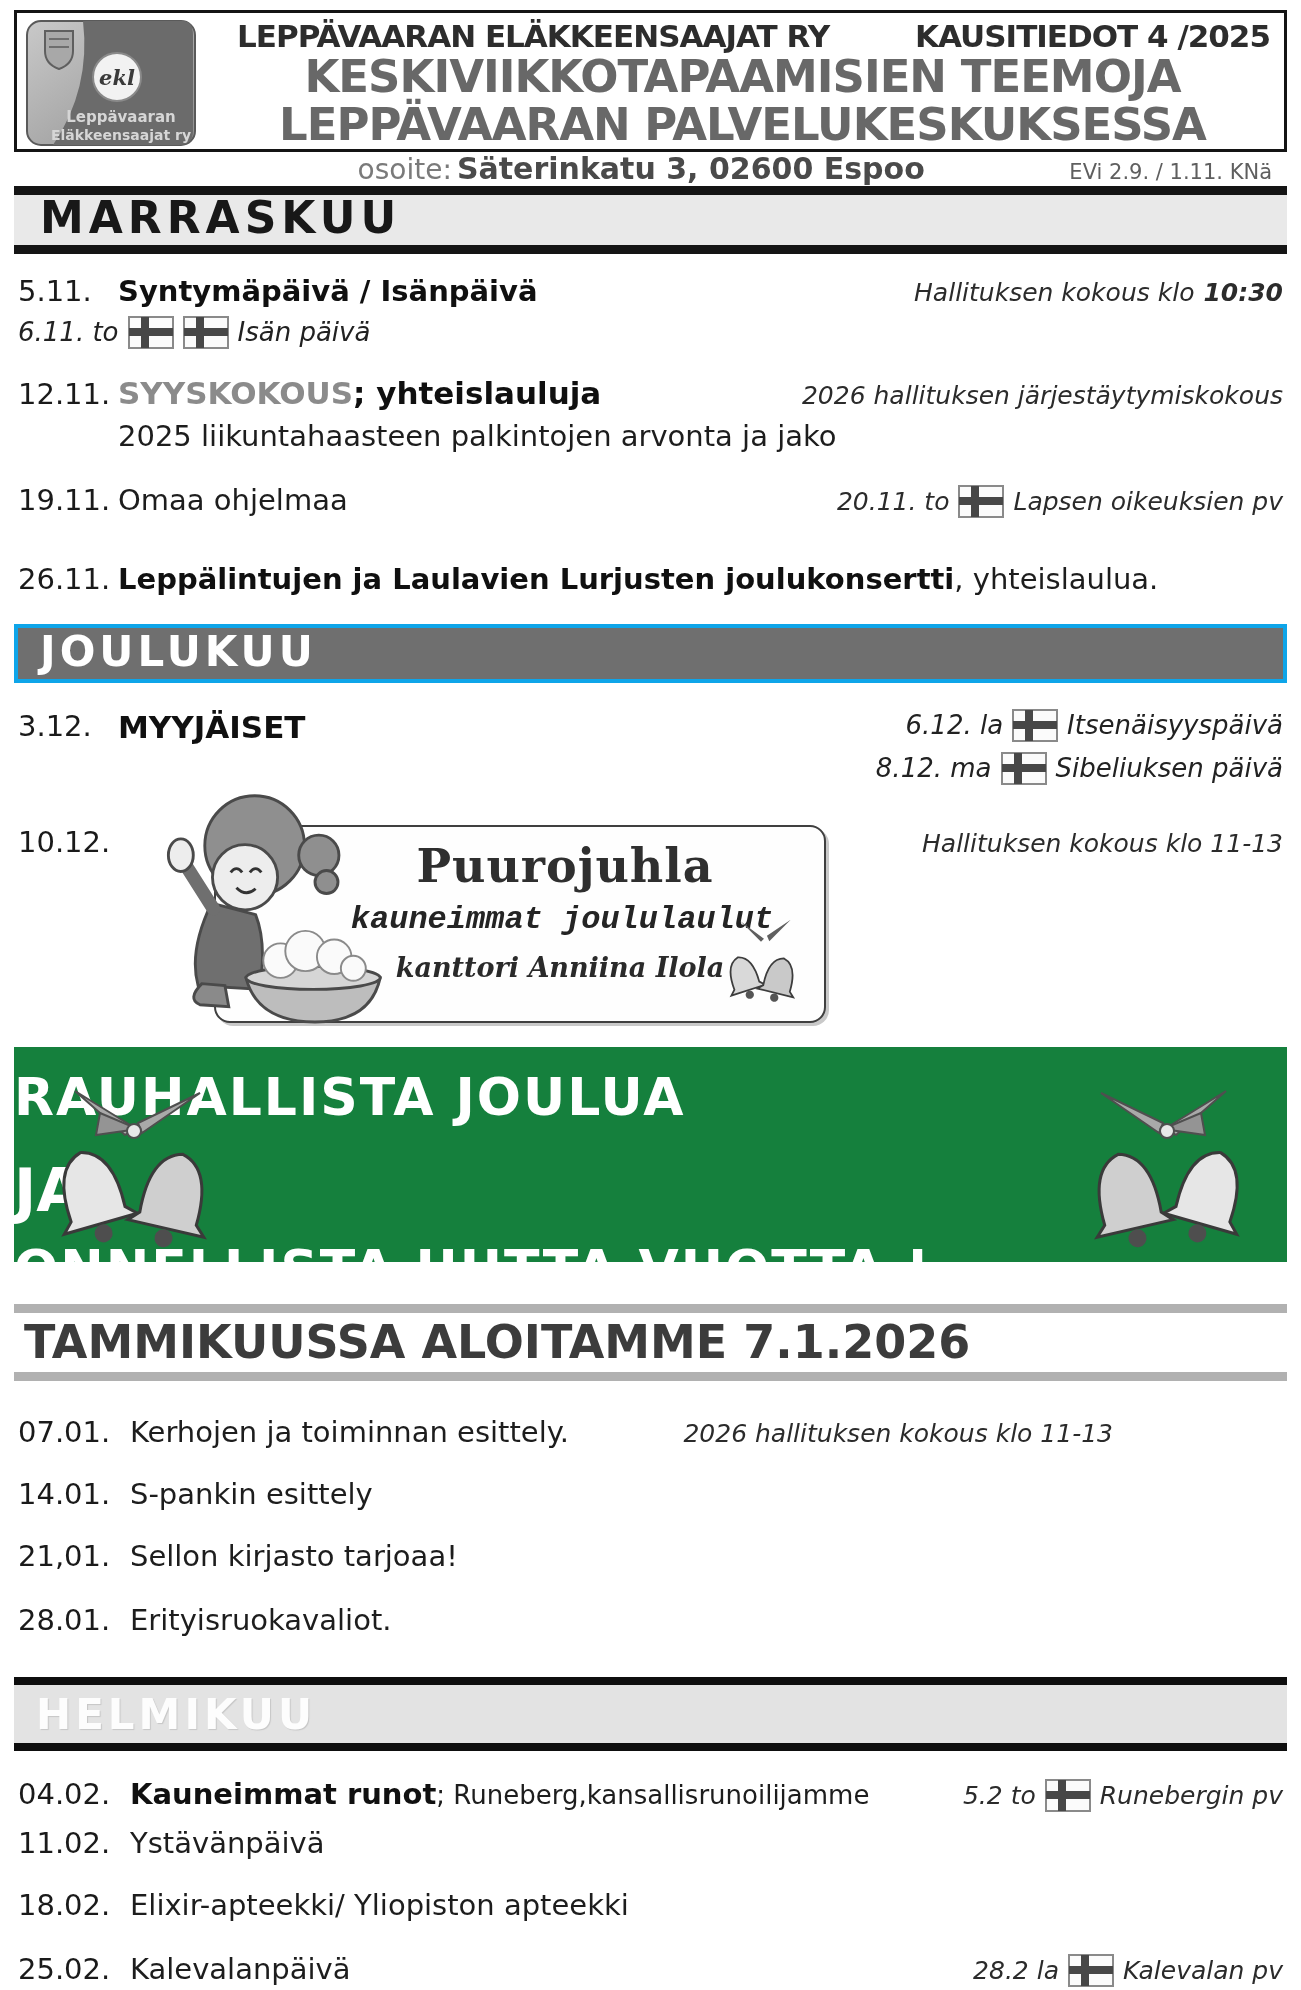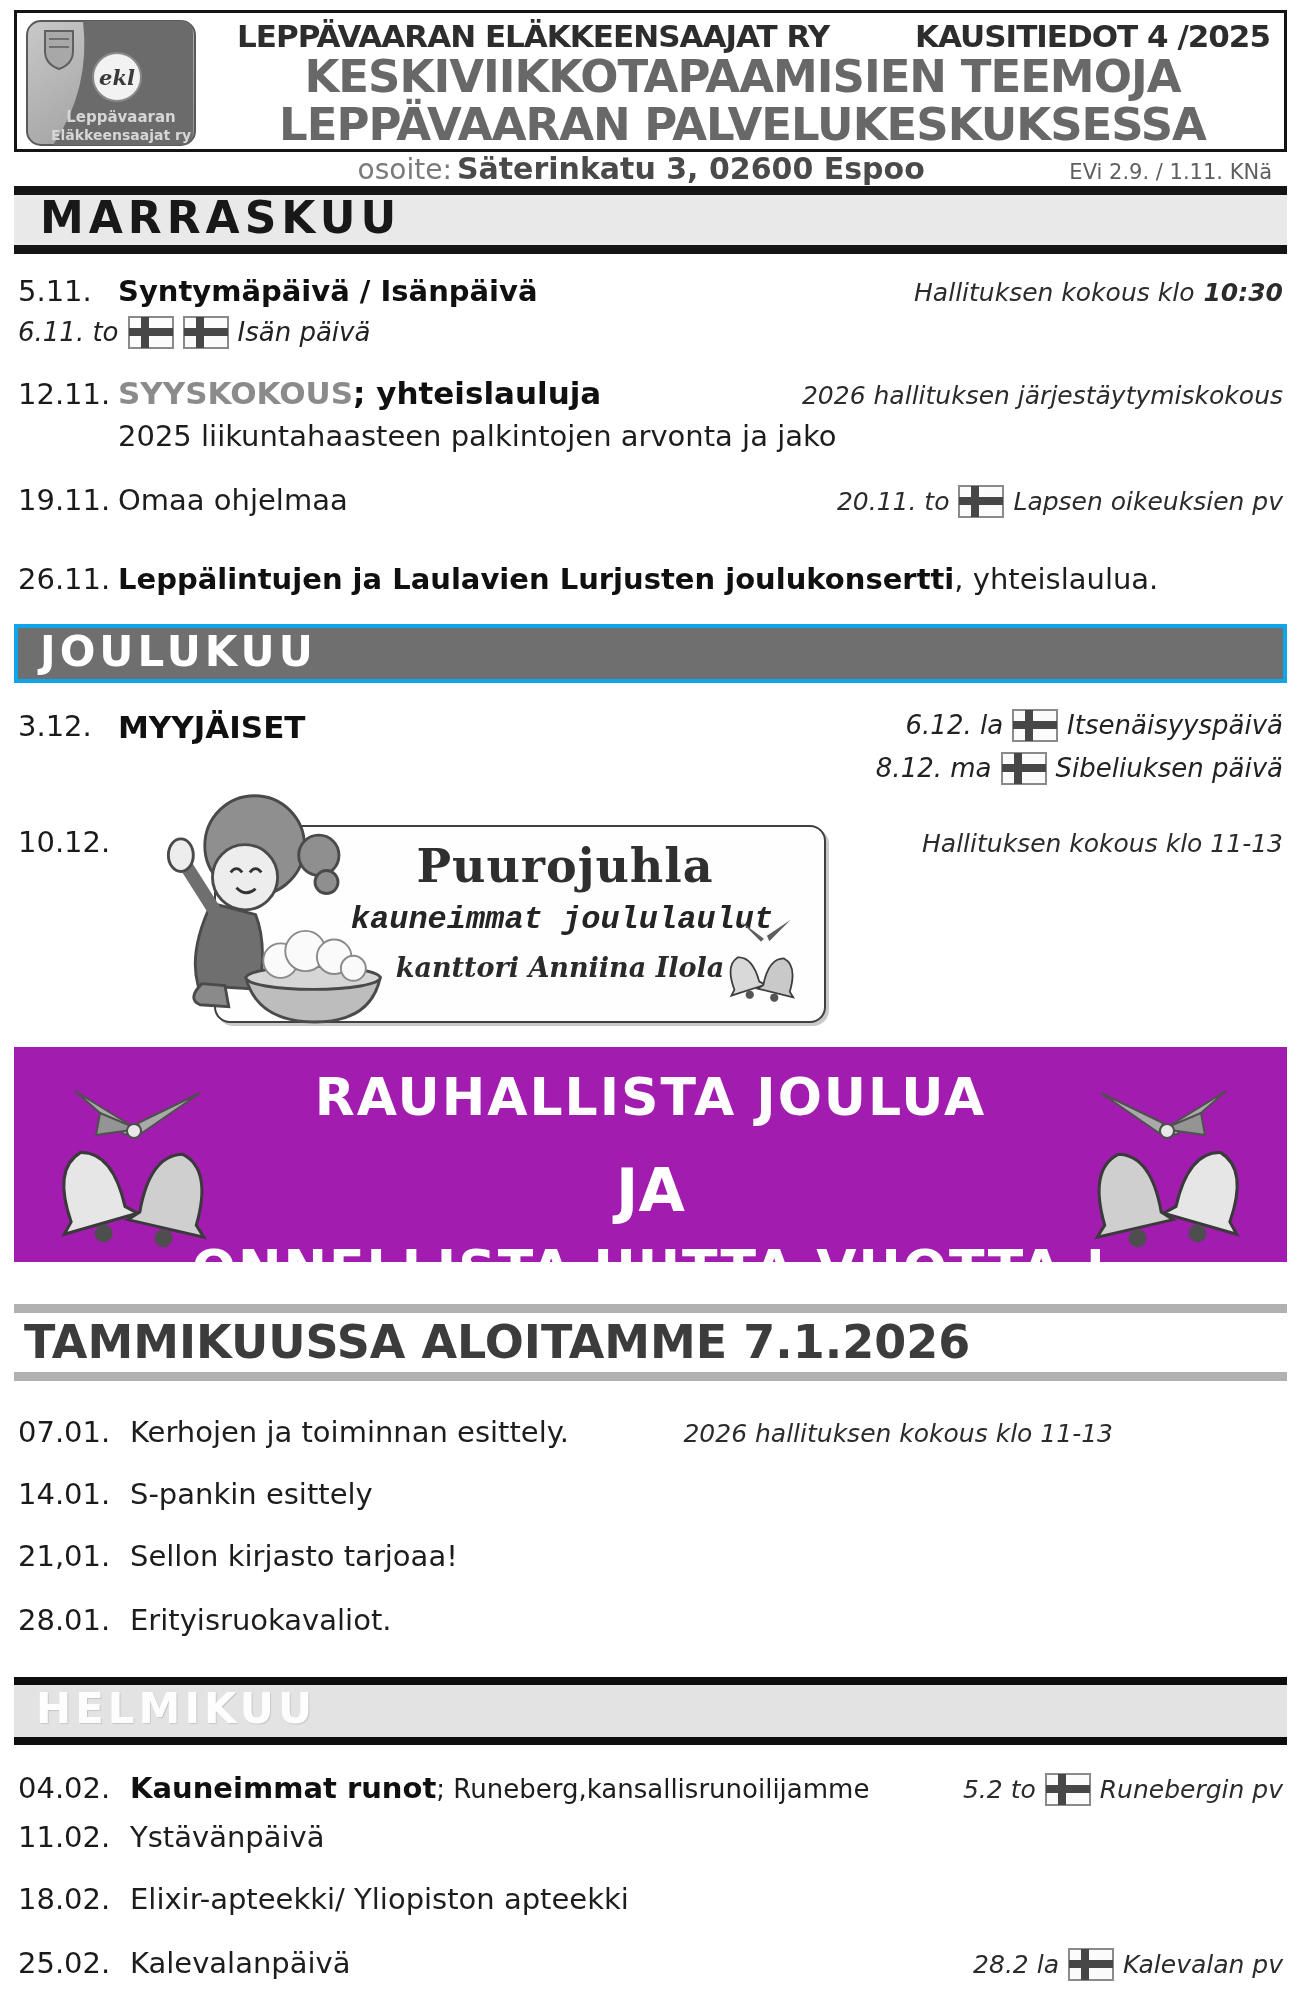--- a/index.html
+++ b/index.html
@@ -22,21 +22,21 @@
 
   
   .band-light { margin:34px 14px 0; background:#e9e9e9; border-top:9px solid #151515;
                 border-bottom:9px solid #151515; font-weight:bold; font-size:44px;
                 letter-spacing:5px; color:#181818; padding:0 0 3px 26px; line-height:1.06; }
   .band-dark  { margin:28px 14px 0; background:#6f6f6f; border:4px solid #0ea5e9;
                 color:#fff; font-weight:bold; font-size:42px; letter-spacing:4px;
                 padding:1px 0 5px 22px; line-height:1.08; }
   .band-pale  { margin:40px 14px 0; background:#e3e3e3; border-top:8px solid #0e0e0e;
                 border-bottom:8px solid #0e0e0e; color:#fdfdfd; font-weight:bold;
-                font-size:42px; letter-spacing:4px; padding:1px 0 5px 22px;
+                font-size:42px; letter-spacing:4px; padding:7px 0 5px 22px;
                 text-shadow:1px 1px 1px #c6c6c6; line-height:1.08; }
   .jan-head   { margin:42px 14px 0; border-top:9px solid #b1b1b1; border-bottom:9px solid #b1b1b1;
                 font-weight:bold; font-size:46px; color:#3c3c3c; letter-spacing:0px;
                 padding:5px 0 6px 10px; line-height:1.05; }
 
   
   .rows { margin:0 18px; }
   .row { display:flex; align-items:baseline; font-size:29px; }
   .date { flex:0 0 100px; color:#1a1a1a; }
   .date-w { flex:0 0 112px; color:#1a1a1a; }
@@ -67,22 +67,22 @@
   .card-title { font-family:"DejaVu Serif","Liberation Serif",serif; font-weight:bold; font-size:46px;
                 color:#2f2f2f; margin:12px 0 0 90px; letter-spacing:1px; }
   .card-sub   { font-family:Liberation Mono, monospace; font-weight:bold; font-style:italic;
                 font-size:32px; color:#242424; margin:8px 16px 0 100px; }
   .card-perf  { font-family:"DejaVu Serif","Liberation Serif",serif; font-weight:bold; font-style:italic;
                 font-size:27px; color:#2a2a2a; margin:14px 40px 0 120px; }
   .girl  { position:absolute; left:-62px; bottom:-12px; }
   .bells-sm { position:absolute; right:8px; bottom:4px; }
 
   
-  .banner { margin:24px 14px 0; background:#a21caf; height:215px; position:relative;
-            text-align:center; color:#fff; }
+  .banner { margin:24px 14px 0; background:#15803d; height:215px; position:relative;
+            color:#fff; }
   .bn1 { padding-top:20px; font-size:52px; font-weight:bold; letter-spacing:2px; }
   .bn2 { margin-top:28px; font-size:60px; font-weight:bold; }
   .bn3 { margin-top:14px; font-size:52px; font-weight:bold; letter-spacing:2px; }
   .bells-l { position:absolute; left:16px; top:26px; }
   .bells-r { position:absolute; right:16px; top:26px; transform:scaleX(-1); }
 
   .mt20{margin-top:20px} .mt8{margin-top:8px} .mt26{margin-top:26px} .mt28{margin-top:28px}
   .mt30{margin-top:30px} .mt34{margin-top:34px} .mt44{margin-top:44px} .mt14{margin-top:14px}
 </style>
 </head>

